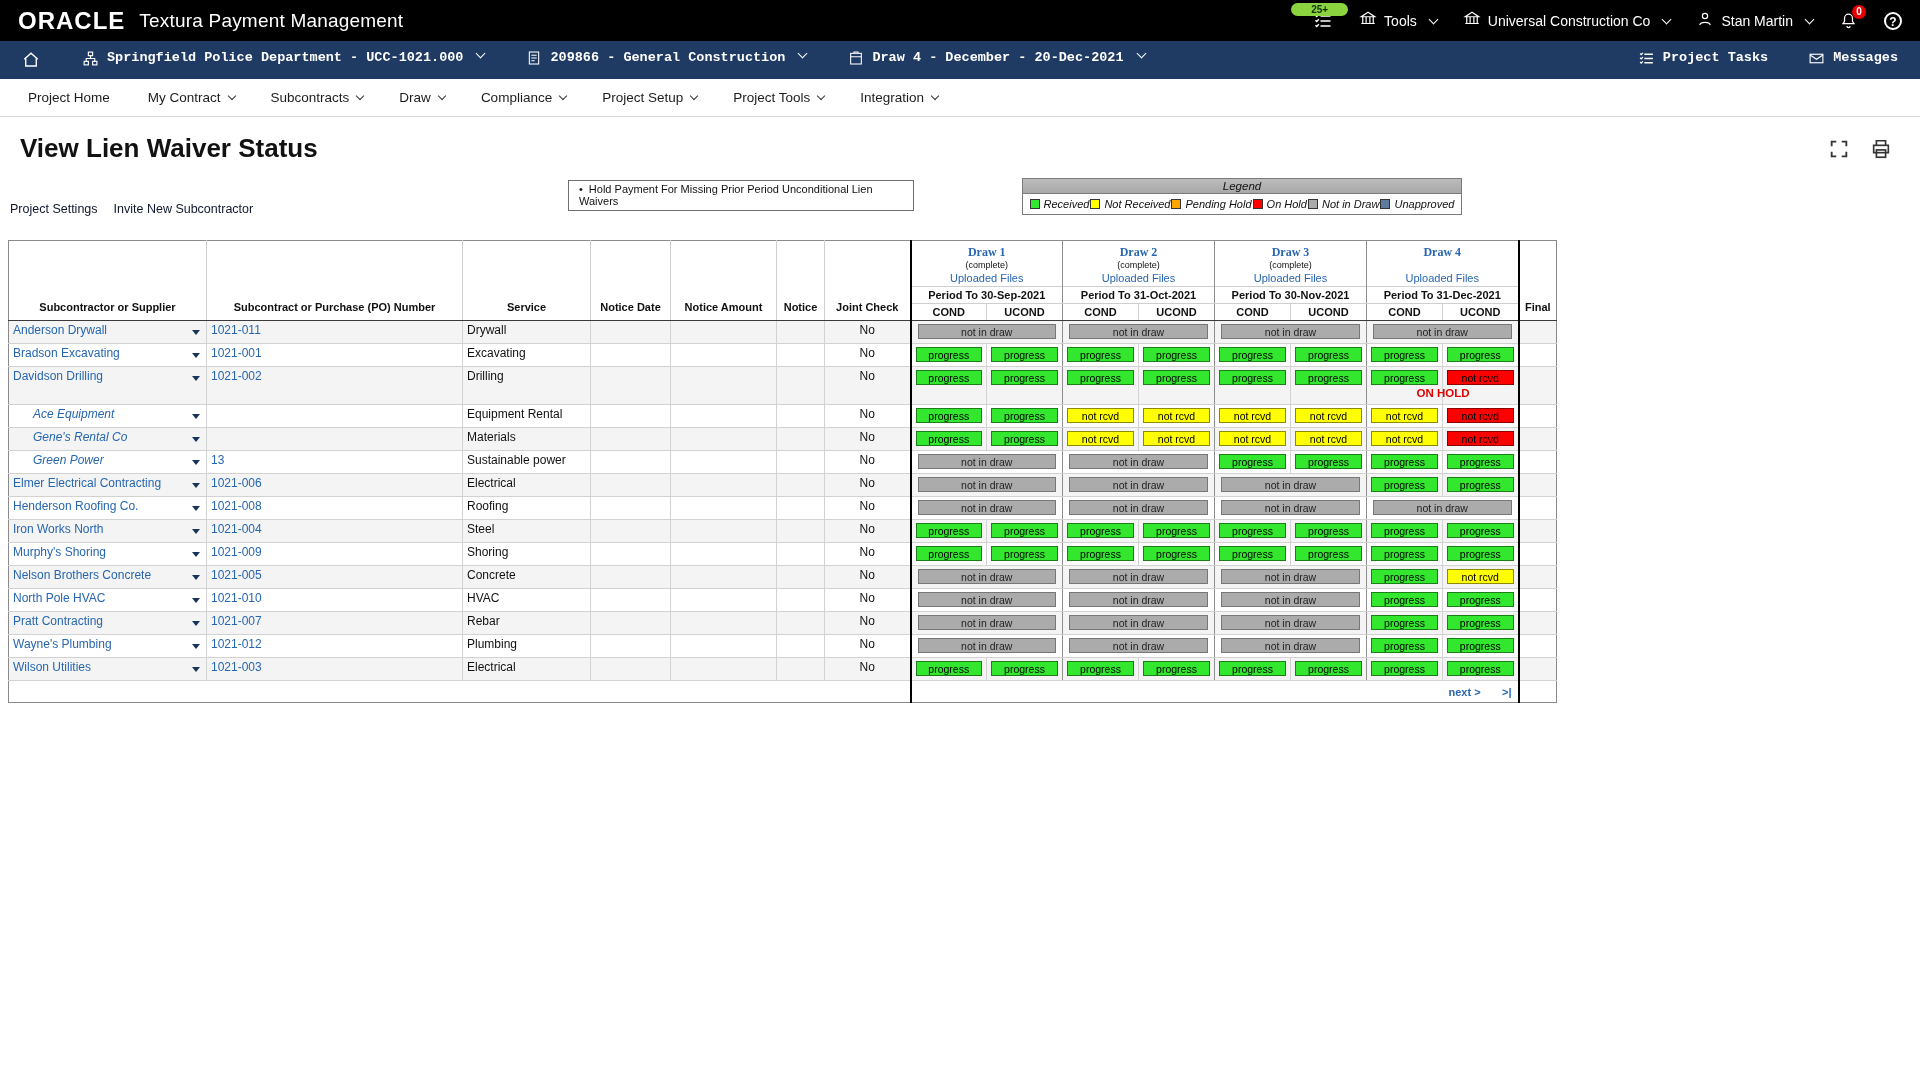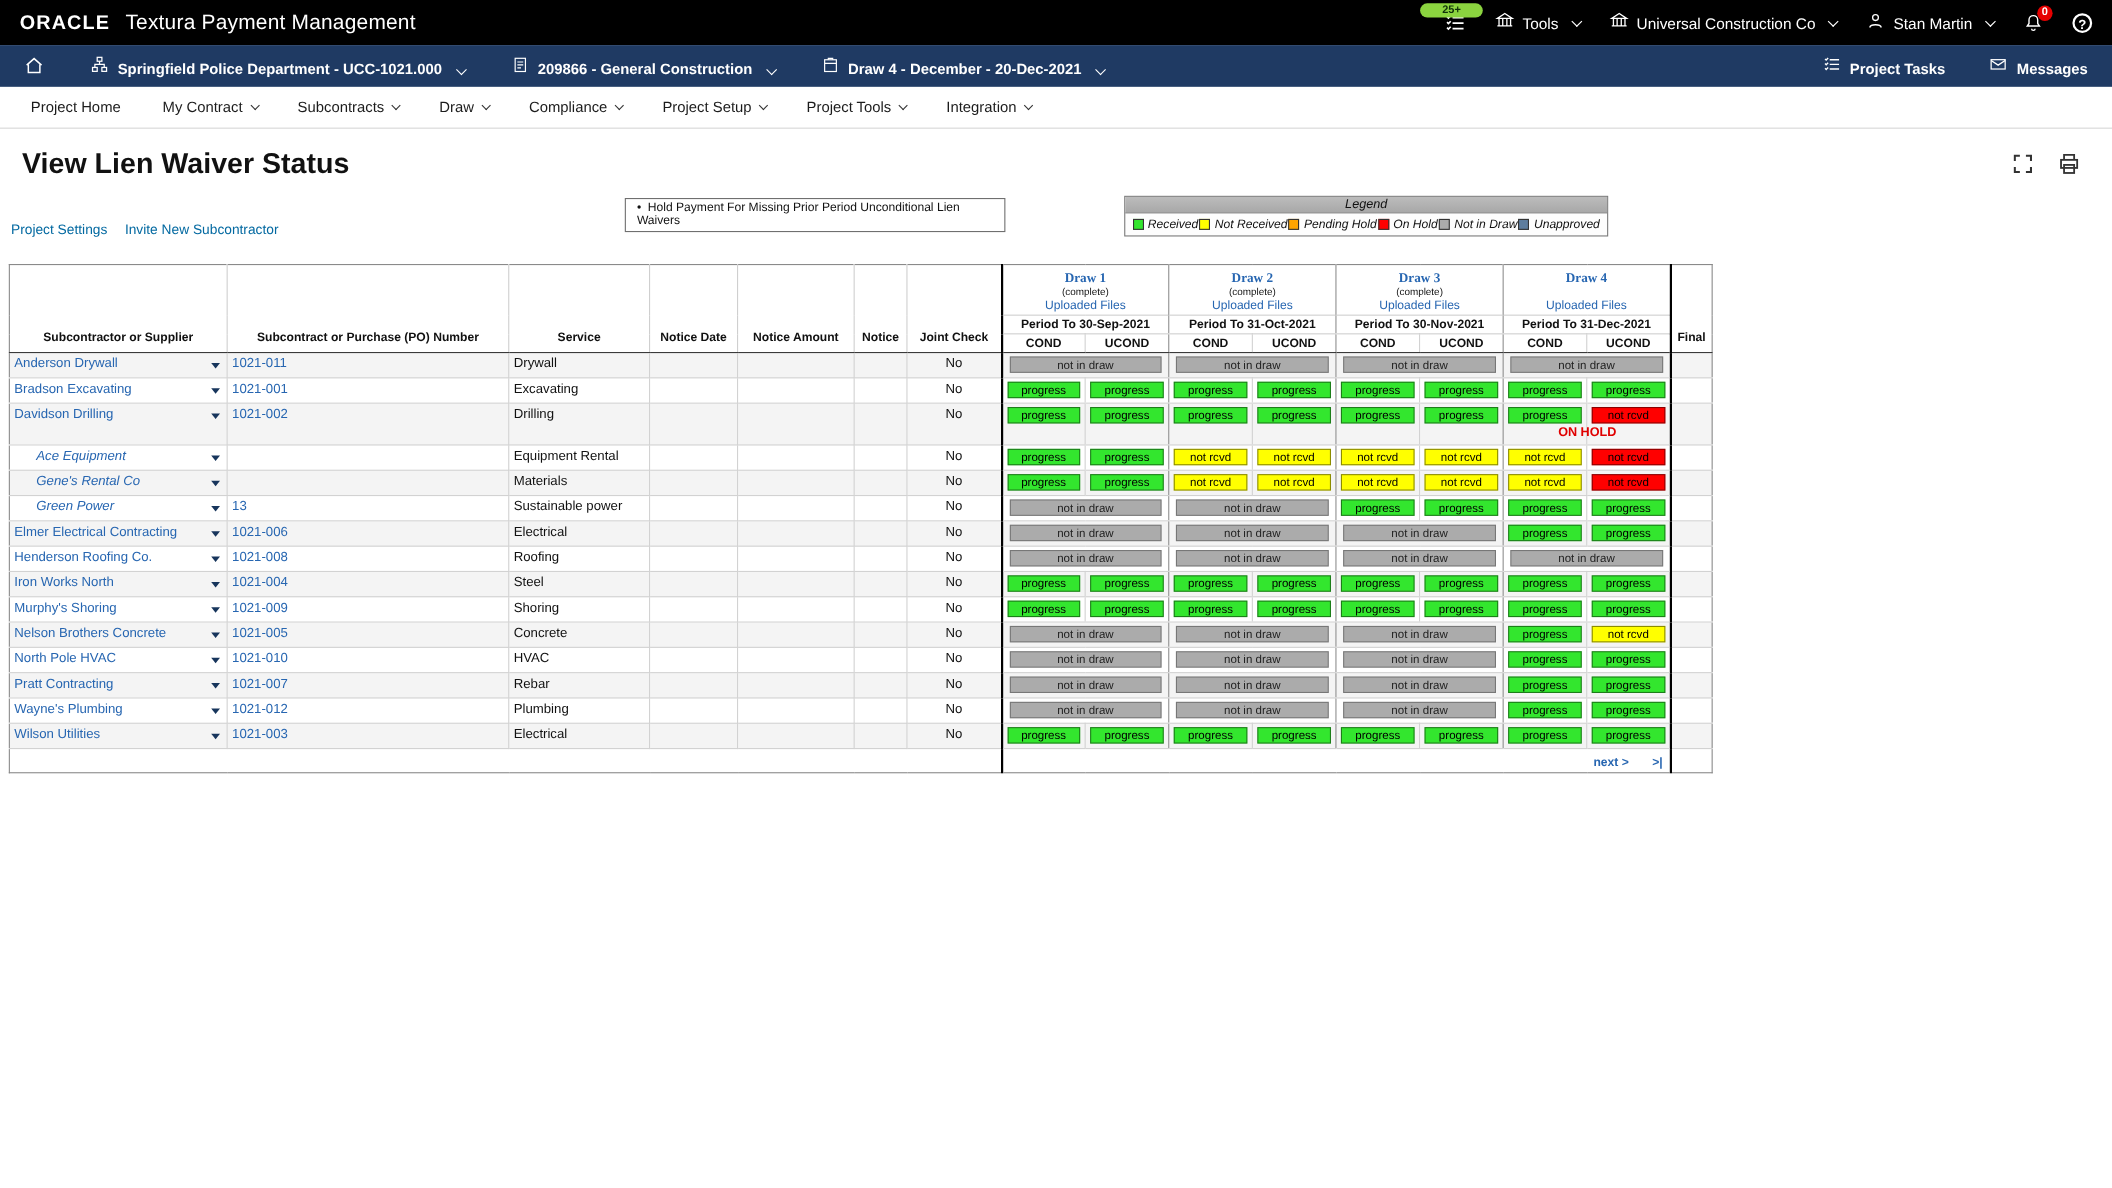--- a/index.html
+++ b/index.html
@@ -8,21 +8,21 @@
     width:1920px; height:1080px; background:#fff; overflow:hidden;
     font-family:"Liberation Sans", sans-serif; color:#111;
   }
   a { text-decoration:none; cursor:pointer; }
 
   
   .topbar {
     height:41px; background:#000; color:#fff;
     display:flex; align-items:center; padding:0 18px;
   }
-  .brand-oracle { font-weight:800; font-size:18px; letter-spacing:1px; }
+  .brand-oracle { font-weight:800; font-size:24px; letter-spacing:1px; }
   .brand-product { font-size:19px; margin-left:14px; font-weight:400; letter-spacing:.2px; }
   .topbar-right { margin-left:auto; display:flex; align-items:center; gap:26px; }
   .tb-item { display:flex; align-items:center; gap:7px; font-size:14px; position:relative; cursor:pointer; }
   .icon-wrap { position:relative; display:inline-flex; }
   .badge-green {
     position:absolute; top:-8px; right:-15px; background:#8bd43f; color:#10300a;
     font-size:10px; font-weight:bold; border-radius:8px; padding:1px 20px; line-height:11px;
   }
   .badge-red {
     position:absolute; top:-6px; right:-8px; background:#e60000; color:#fff;
@@ -37,41 +37,41 @@
     border-right:1.6px solid #fff; border-bottom:1.6px solid #fff;
     transform:rotate(45deg); margin-left:6px; margin-bottom:3px;
   }
   .chev-dark { border-color:#333; width:6px; height:6px; }
 
   
   .ctxbar {
     height:38px; background:#1f3a63; color:#fff;
     display:flex; align-items:center; padding:0 22px; gap:42px;
   }
-  .ctx-item { display:flex; align-items:flex-end; gap:8px; font-size:13.5px; font-weight:600; cursor:pointer; }
+  .ctx-item { display:flex; align-items:flex-start; gap:8px; font-size:13.5px; font-weight:600; cursor:pointer;font-family:Liberation Mono, monospace; }
   .ctx-right { margin-left:auto; display:flex; align-items:center; gap:40px; }
 
   
   .mainnav {
     height:38px; background:#fff; border-bottom:1px solid #d6d6d6;
     display:flex; align-items:center; padding-left:28px; gap:36px;
   }
   .nav-item { font-size:13.5px; color:#1c1c1c; display:flex; align-items:center; cursor:pointer; }
   .nav-item span:first-child { margin-right:2px; }
 
   
   .titlebar { display:flex; align-items:center; padding:16px 28px 6px 20px; }
   .titlebar h1 { margin:0; font-size:26px; font-weight:bold; color:#111; }
   .title-icons { margin-left:auto; display:flex; gap:20px; }
   .title-icons svg { cursor:pointer; }
 
   
   .meta-row { position:relative; height:58px; margin-top:10px; }
   .page-links { position:absolute; left:10px; top:22px; display:flex; gap:16px; }
-  .page-links a { color:#0369a1; font-size:12.5px; }
+  .page-links a { color:#0f172a; font-size:12.5px; }
 
   .holds-box { position:absolute; left:568px; top:0; width:346px; border:1px solid #6f6f6f; background:#fff; }
   .holds-head { background:#d8d8d8; font-weight:bold; font-size:11.5px; padding:2px 6px; border-bottom:1px solid #6f6f6f; }
   .holds-item { font-size:11px; padding:2px 6px 3px 10px; }
   .holds-item::before { content:"\2022"; margin-right:6px; }
 
   .legend-box { position:absolute; left:1022px; top:-2px; width:440px; border:1px solid #7a7a7a; background:#fdfdfd; }
   .legend-head { background:linear-gradient(#bcbcbc,#a8a8a8); text-align:center; font-style:italic; font-size:11.5px; padding:1px 0; border-bottom:1px solid #7a7a7a; }
   .legend-body { display:flex; align-items:center; justify-content:space-around; padding:4px 6px; }
   .legend-item { display:flex; align-items:center; gap:4px; font-style:italic; font-size:11px; }

